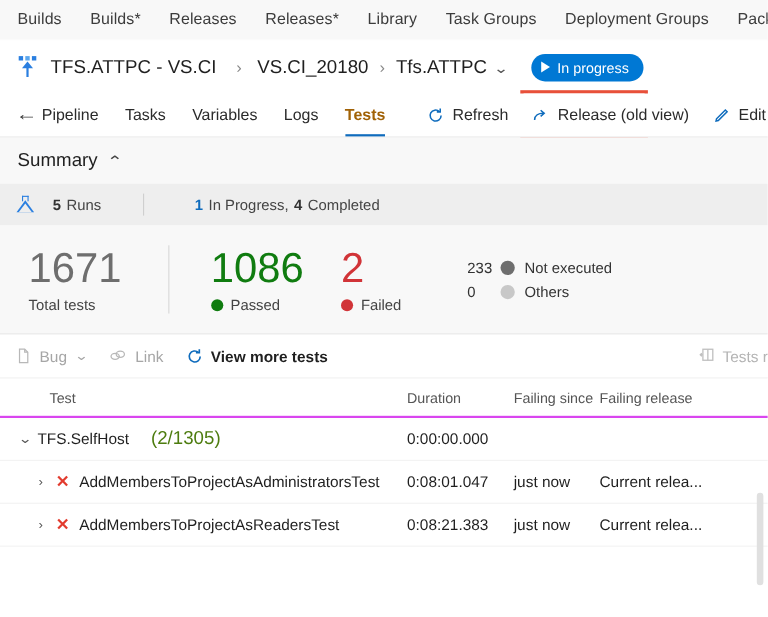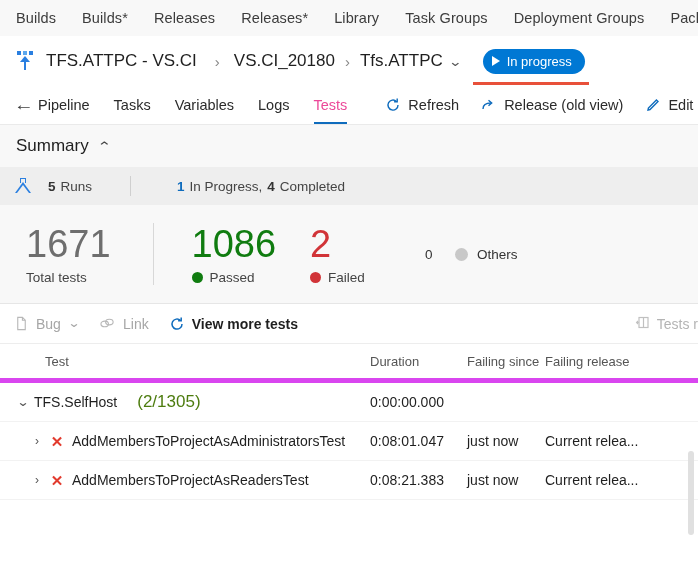--- a/index.html
+++ b/index.html
@@ -152,22 +152,22 @@
     color: #2b2b2b;
     margin-right: 24px;
     white-space: nowrap;
     cursor: pointer;
     height: 39px;
     display: flex;
     align-items: center;
     position: relative;
   }
   .pivot.active {
-    font-weight: normal;
-    color: #ec4899;
+    font-weight: bold;
+    color: #a16207;
   }
   .pivot.active::after {
     content: "";
     position: absolute;
     left: 0; right: 0; bottom: 0;
     height: 2px;
     background: #0f6cbd;
   }
   .back-arrow {
     color: #3c3c3c;
@@ -349,21 +349,21 @@
     font-size: 14px;
     white-space: nowrap;
   }
 
   
   .thead {
     height: 34px;
     display: flex;
     align-items: center;
     border-top: 1px solid #ededed;
-    border-bottom: 5px solid #d946ef;
+    border-bottom: 2px solid #d946ef;
     font-size: 13px;
     color: #555;
     background: #ffffff;
   }
   .tbody { background: #ffffff; position: relative; }
   .trow {
     height: 38px;
     display: flex;
     align-items: center;
     font-size: 14px;
@@ -518,20 +518,25 @@
     <div style="width:34px"></div>
     <div class="metric">
       <span class="num" style="color:#d13438">2</span>
       <span class="lbl">
         <span class="dot" style="background:#d13438"></span>
         <span>Failed</span>
       </span>
     </div>
     <div class="small-stats">
       <div class="small-row">
+        <span class="cnt">233</span>
+        <span class="sdot" style="background:#6e6e6e"></span>
+        <span>Not executed</span>
+      </div>
+      <div class="small-row">
         <span class="cnt">0</span>
         <span class="sdot" style="background:#c8c8c8"></span>
         <span>Others</span>
       </div>
     </div>
   </div>
 
   <div class="tools">
     <div class="tool disabled">
       <span class="ic">

